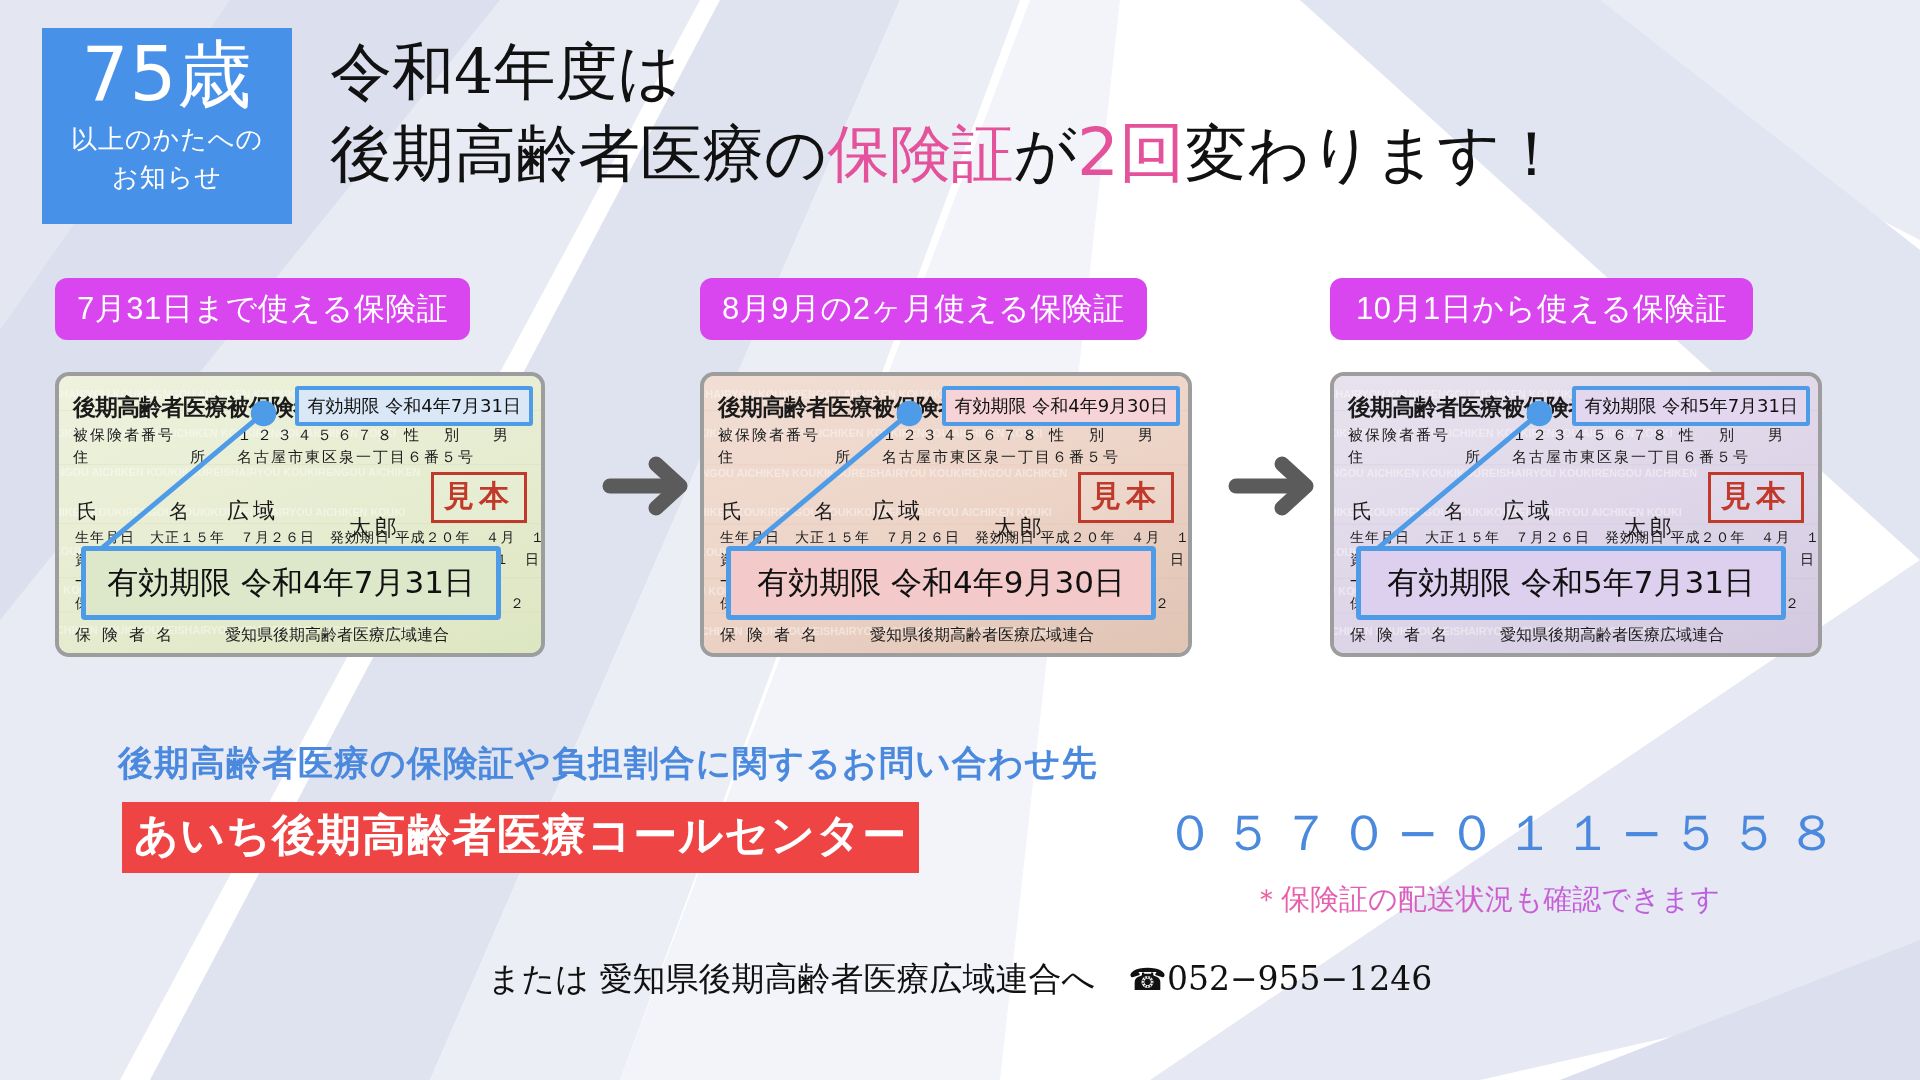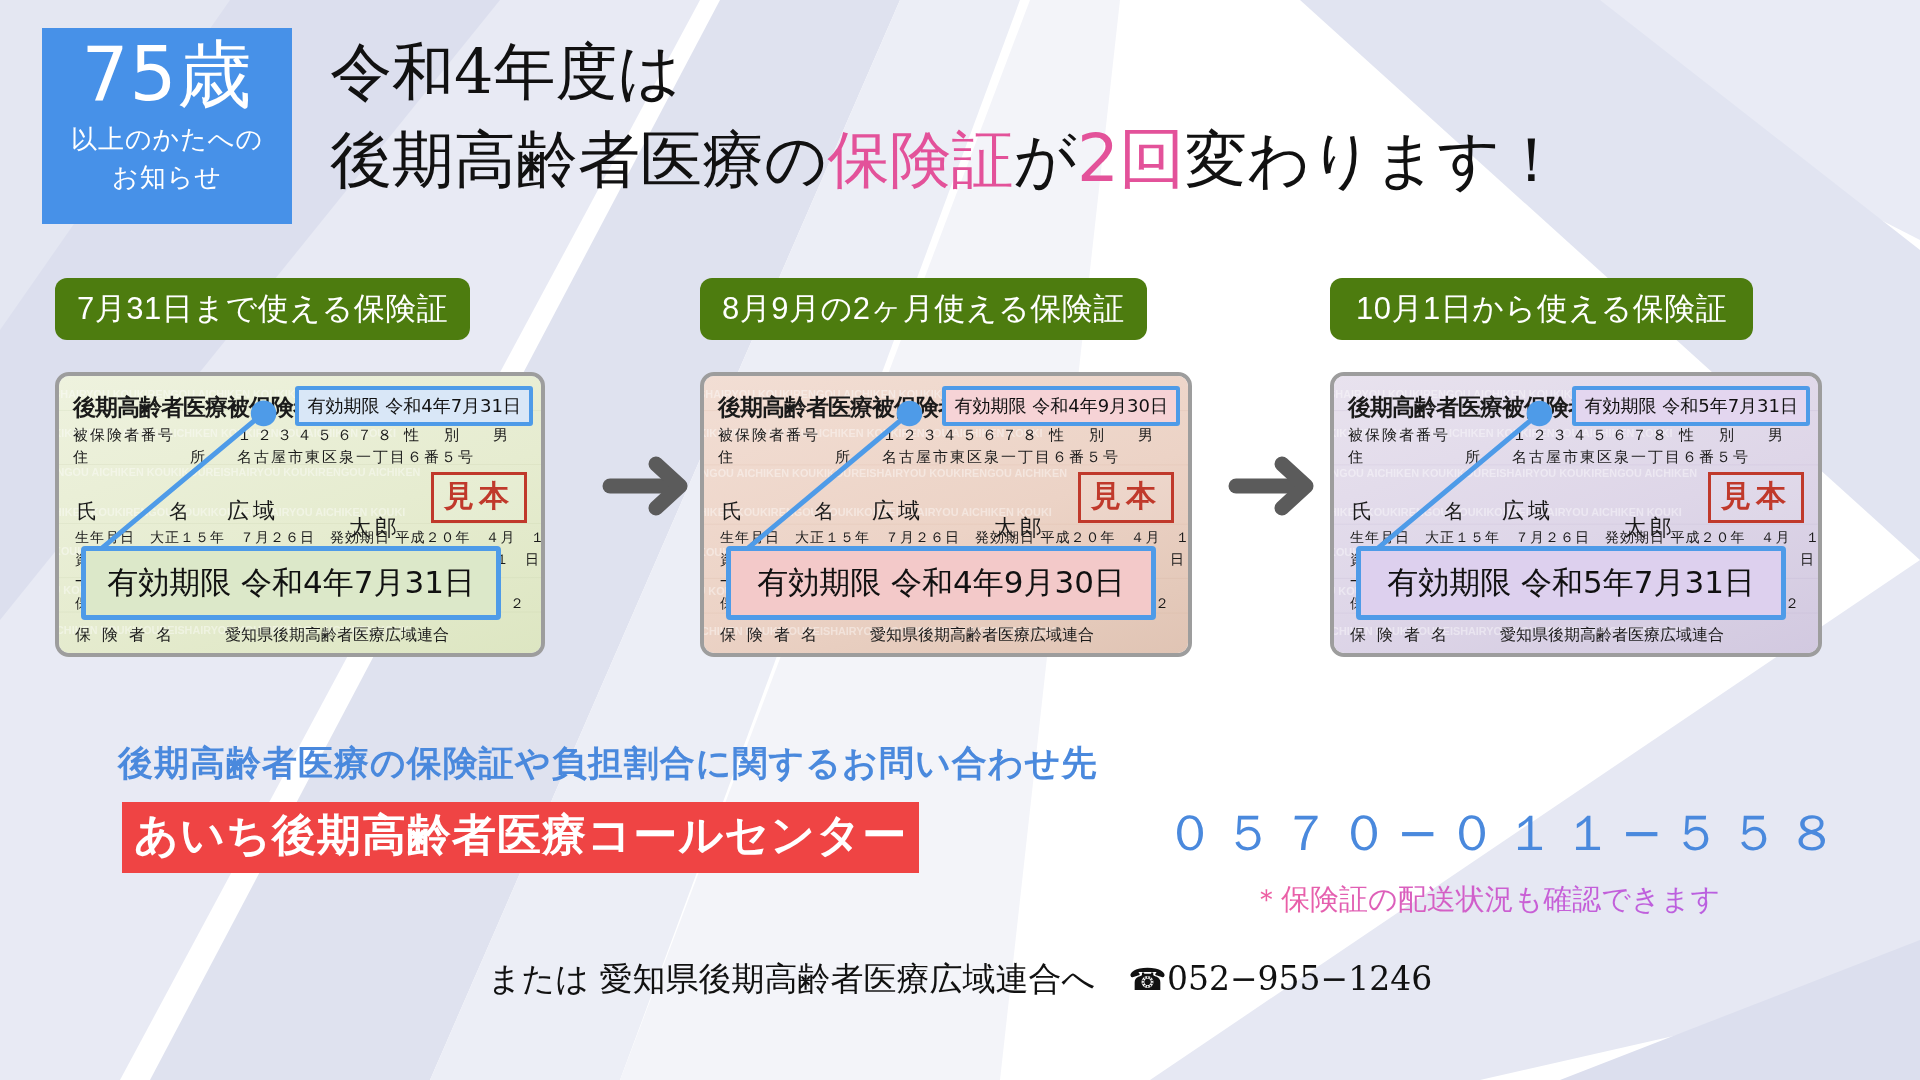--- a/index.html
+++ b/index.html
@@ -34,38 +34,38 @@
   .badge-sub2 { font-size: 26px; line-height: 1.4; letter-spacing: 1px; }
 
   .headline {
     position: absolute; left: 330px; top: 32px;
     font-family: "DejaVu Serif", "Liberation Serif", serif;
     color: #111111;
     line-height: 1.28;
     white-space: nowrap;
   }
   .headline .l1 { font-size: 62px; display: block; }
-  .headline .l2 { font-size: 62px; display: block; margin-top: 6px; }
+  .headline .l2 { font-size: 62px; display: block; }
   .pink { color: #e3529a; }
   .pink-num {
     color: #e3529a;
     font-family: "DejaVu Sans", sans-serif;
     font-size: 66px;
   }
 
   
   .cards { position: absolute; top: 278px; left: 0; width: 1920px; z-index: 5; }
 
   .col { position: absolute; top: 0; }
   .col.c1 { left: 55px;  width: 545px; }
   .col.c2 { left: 700px; width: 545px; }
   .col.c3 { left: 1330px; width: 545px; }
 
   .tab {
-    background: #4d7c0f; color: #ffffff;
+    background: #d946ef; color: #ffffff;
     border-radius: 12px;
     height: 62px;
     display: inline-flex; align-items: center; justify-content: center;
     padding: 0 22px;
     font-size: 31px;
     white-space: nowrap;
     letter-spacing: 0.5px;
   }
   .col.c3 .tab { padding: 0 26px; }
 

